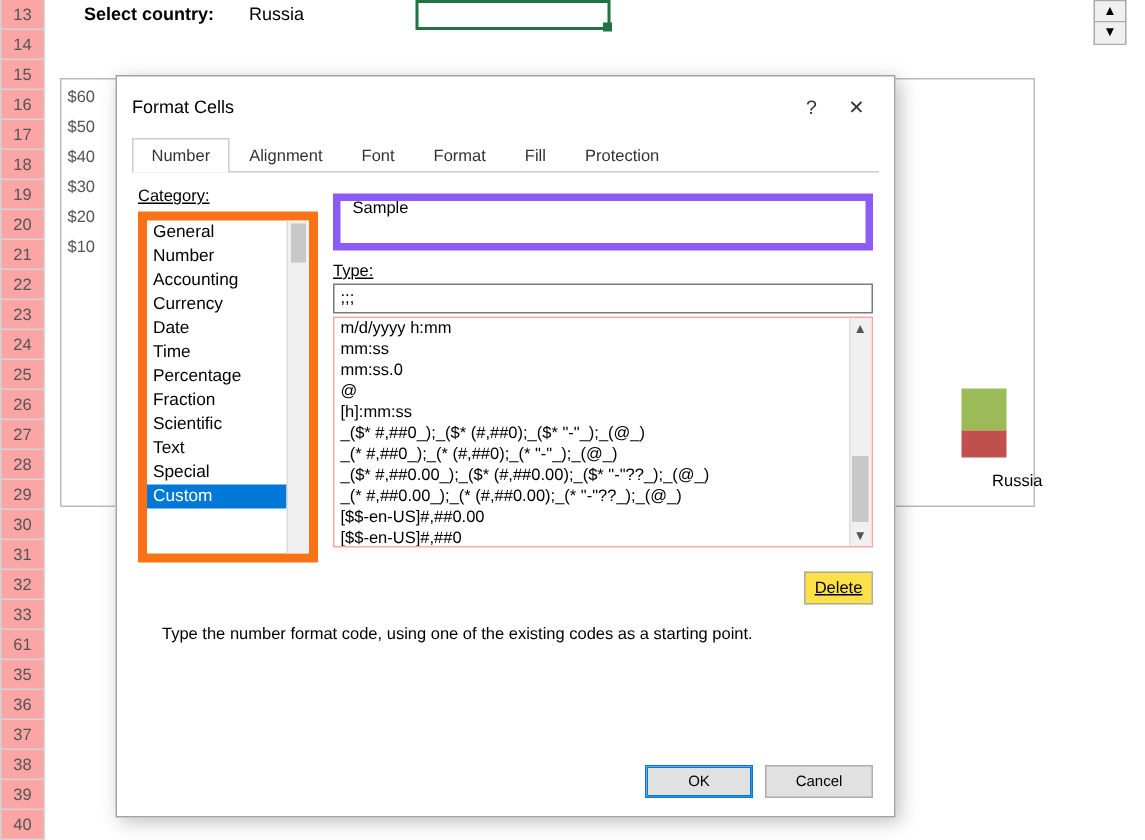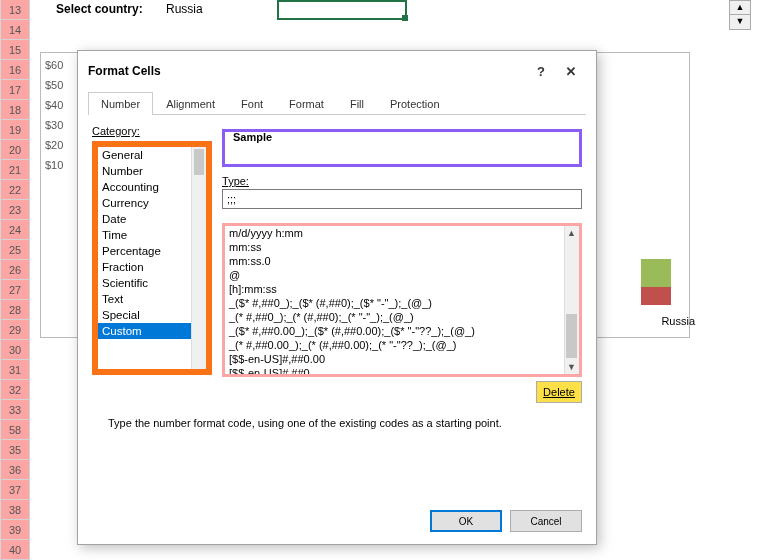--- a/index.html
+++ b/index.html
@@ -126,21 +126,20 @@
     background: #fff;
     border: 1px solid #a3a3a3;
     box-shadow: 3px 3px 12px rgba(0,0,0,.25);
   }
   .dlg-title {
     height: 30px;
     padding: 20px 10px;
     font-size: 12px;
     display: flex;
     align-items: center;
-    font-weight: bold;
   }
   .dlg-title .title-text { flex: 1; }
   .dlg-title .title-btn {
     width: 30px;
     text-align: center;
     font-size: 13px;
     color: #333;
     cursor: pointer;
   }
   .tabs {
@@ -205,46 +204,45 @@
   .cat-item.selected {
     background: #0078d7;
     color: #fff;
   }
   .sample-box {
     position: absolute;
     left: 144px;
     top: 14px;
     right: 14px;
     height: 38px;
-    border: 3px solid #8b5cf6;
+    border: 5px solid #8b5cf6;
     padding: 4px 8px;
-    font-weight: bold;
   }
   .sample-label { position: absolute; top: -1px; }
   .type-wrap {
     position: absolute;
     left: 144px;
     top: 60px;
     right: 14px;
   }
   .type-label span { text-decoration: underline; }
   .type-input {
     width: 100%;
     height: 20px;
     border: 1px solid #7a7a7a;
     padding: 2px 4px;
     font-size: 11px;
     margin-top: 2px;
     font-family: inherit;
   }
   .type-listbox {
-    margin-top: 14px;
+    margin-top: 2px;
     width: 100%;
     height: 154px;
-    border: 3px solid #fca5a5;
+    border: 1px solid #fca5a5;
     overflow: hidden;
     position: relative;
     font-size: 11px;
   }
   .type-listbox .sb {
     position: absolute; right: 0; top: 0; bottom: 0;
     width: 15px; background: #f0f0f0; border-left: 1px solid #ddd;
   }
   .type-listbox .sb-arrow {
     position: absolute; right: 0; width: 15px; height: 14px;
@@ -313,21 +311,21 @@
     <div class="row-head">24</div>
     <div class="row-head">25</div>
     <div class="row-head">26</div>
     <div class="row-head">27</div>
     <div class="row-head">28</div>
     <div class="row-head">29</div>
     <div class="row-head">30</div>
     <div class="row-head">31</div>
     <div class="row-head">32</div>
     <div class="row-head">33</div>
-    <div class="row-head">58</div>
+    <div class="row-head">61</div>
     <div class="row-head">35</div>
     <div class="row-head">36</div>
     <div class="row-head">37</div>
     <div class="row-head">38</div>
     <div class="row-head">39</div>
     <div class="row-head">40</div>
   </div>
 
 <div class="sheet">
   <div class="sel-label">Select country:</div>

